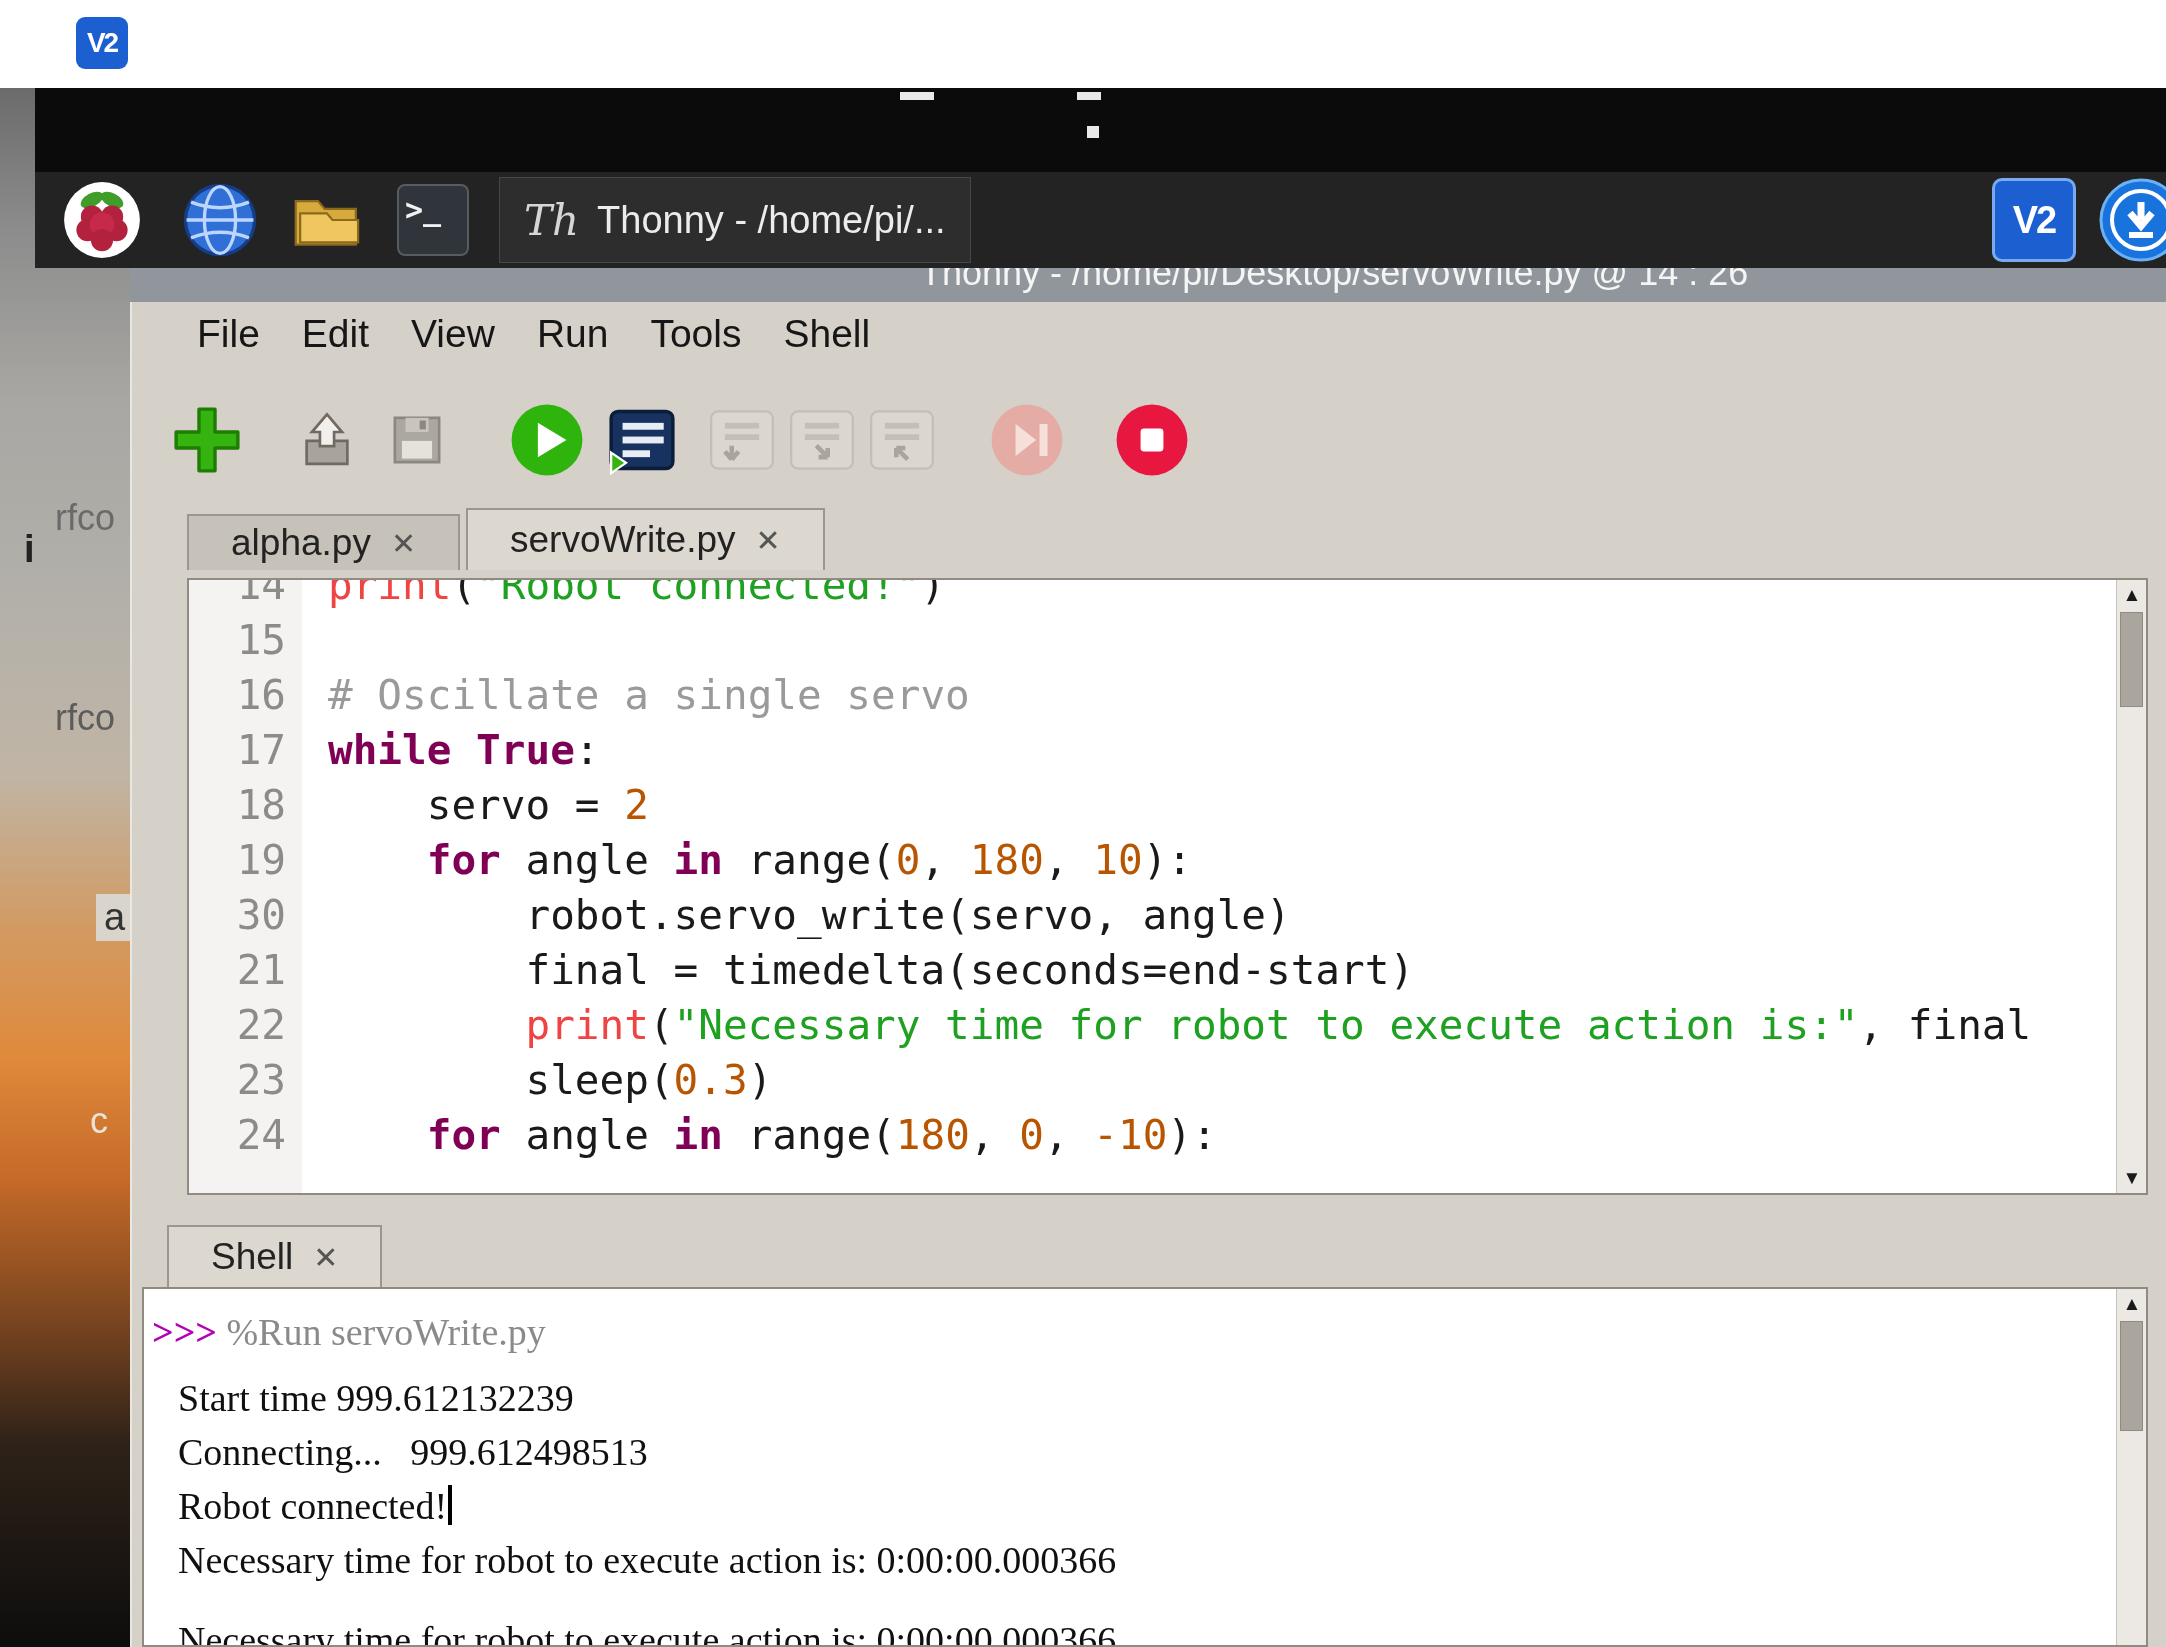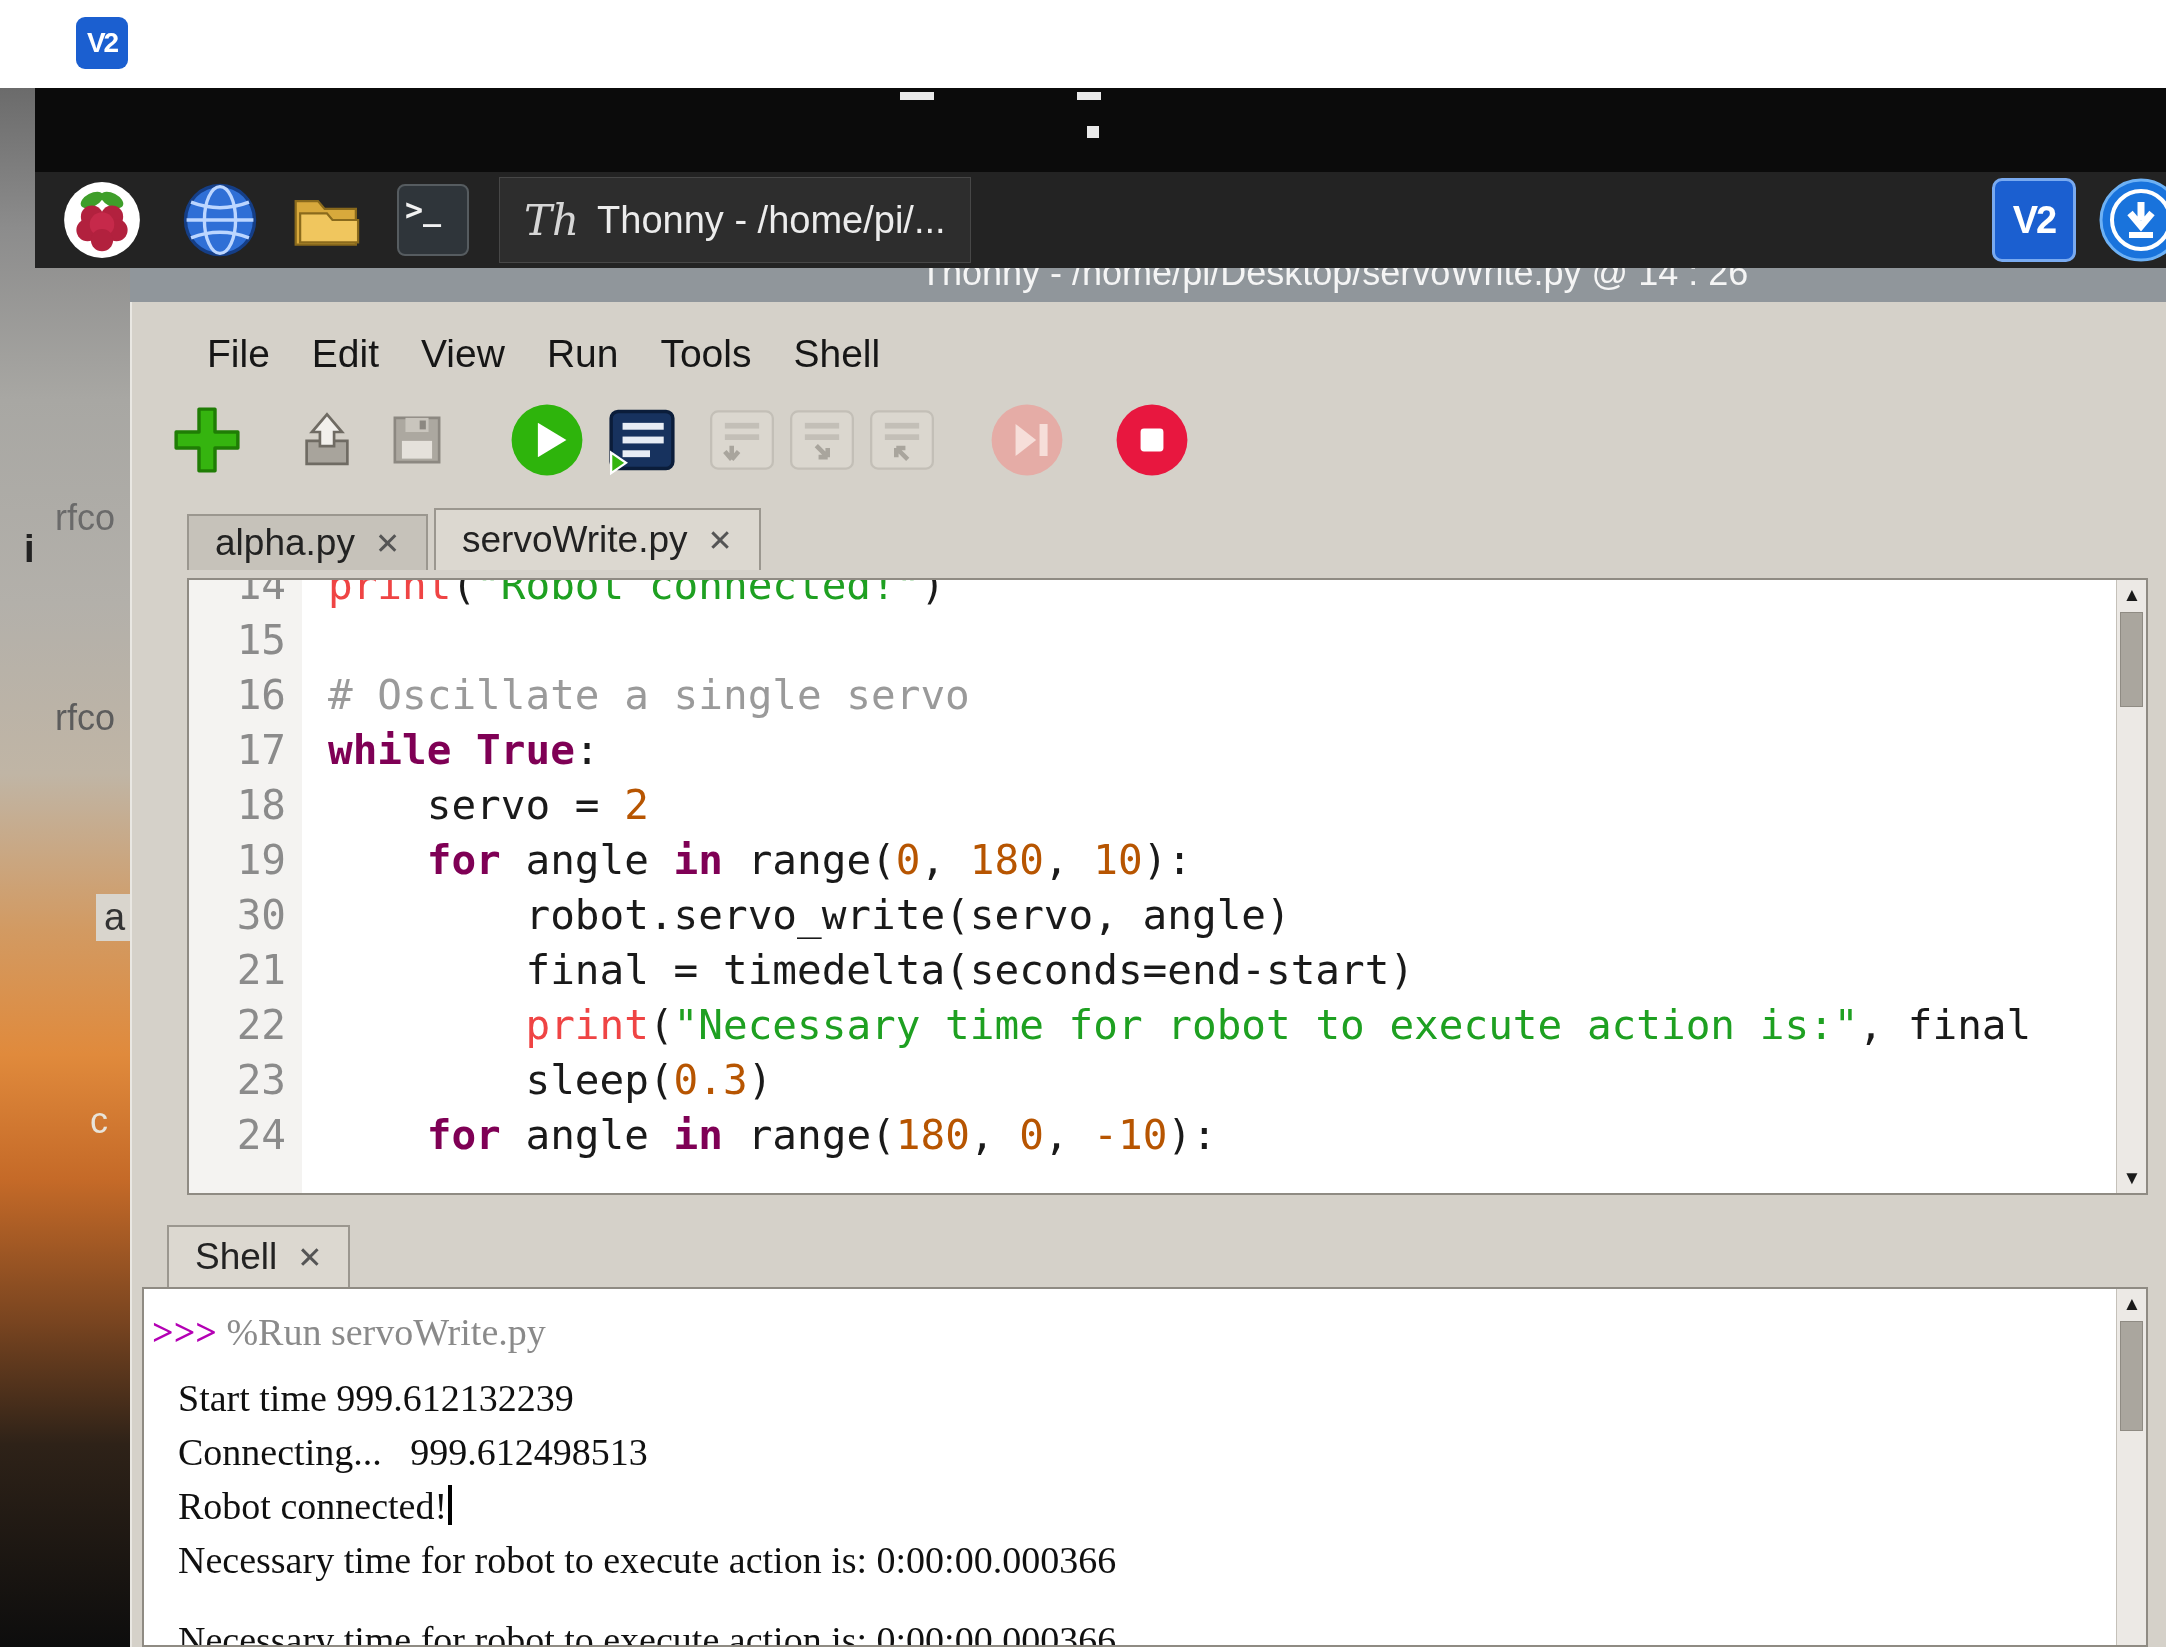--- a/index.html
+++ b/index.html
@@ -42,36 +42,36 @@
 .vnc-task{width:84px;height:84px;background:#1b5fd0;border:3px solid #79aaf0;border-radius:10px;color:#fff;font-weight:bold;font-size:38px;display:flex;align-items:center;justify-content:center;letter-spacing:-2px}
 .updater{width:86px;height:86px;margin-left:22px;margin-right:-18px;flex:0 0 auto}
 .updater svg{width:100%;height:100%}
 
 
 .wintitle{position:absolute;left:130px;top:268px;width:2036px;height:34px;background:#90969b;overflow:hidden}
 .wintitle span{display:block;margin-left:790px;margin-top:-16px;font-size:36px;color:#f5f5f5;white-space:nowrap}
 
 
 .thonny{position:absolute;left:130px;top:302px;width:2036px;height:1345px;background:#d5d1c9;border-left:2px solid #e9e7e2}
-.menubar{position:absolute;left:12px;top:10px;height:64px;display:flex;align-items:flex-end;padding-left:42px}
+.menubar{position:absolute;left:2px;top:10px;height:64px;display:flex;align-items:flex-start;padding-left:42px}
 .menu-item{font-size:39px;color:#161616;padding:0 21px}
 .toolbar{position:absolute;left:0;top:84px;height:108px;display:flex;align-items:center;padding-left:35px}
 .tbtn{width:80px;height:80px;flex:0 0 auto;display:flex;align-items:center;justify-content:center}
 .tbtn svg{width:100%;height:100%}
 .tbtn.sm svg{width:62px;height:62px}
 .toolbar .tbtn:nth-child(2){margin-left:40px}
 .toolbar .tbtn:nth-child(3){margin-left:10px}
 .toolbar .tbtn:nth-child(4){margin-left:50px}
 .toolbar .tbtn:nth-child(5){margin-left:15px}
 .toolbar .tbtn:nth-child(6){margin-left:20px}
 .toolbar .tbtn:nth-child(9){margin-left:45px}
 .toolbar .tbtn:nth-child(10){margin-left:45px}
 
 .tabbar{position:absolute;left:0;top:206px;height:62px;display:flex;align-items:flex-end;padding-left:55px}
-.tab{height:56px;display:flex;align-items:center;gap:20px;padding:0 26px;font-size:37px;color:#222;background:#c6c2ba;border:2px solid #9b978f;border-bottom:none;margin-right:6px;white-space:nowrap}
+.tab{height:56px;display:flex;align-items:center;gap:20px;padding:0 42px;font-size:37px;color:#222;background:#c6c2ba;border:2px solid #9b978f;border-bottom:none;margin-right:6px;white-space:nowrap}
 .tab.active{background:#dcd8d0;height:62px}
 .close{font-size:30px;color:#555}
 
 .editor{position:absolute;left:55px;top:276px;width:1961px;height:617px;background:#fff;border:2px solid #8f8b83;display:flex;overflow:hidden}
 .gutter{width:113px;background:#f4f3f1;font-family:"DejaVu Sans Mono",monospace;font-size:41px;line-height:55px;color:#8b8b8b;text-align:right;padding-right:16px;margin-top:-22px;flex:0 0 auto}
 .codewrap{flex:1;overflow:hidden}
 .code{margin-top:-22px;padding-left:26px;font-family:"DejaVu Sans Mono",monospace;font-size:41px;line-height:55px;white-space:pre;color:#1a1a1a}
 .t-kw{color:#7f0055;font-weight:bold}
 .t-num{color:#b75501}
 .t-str{color:#1ea021}

